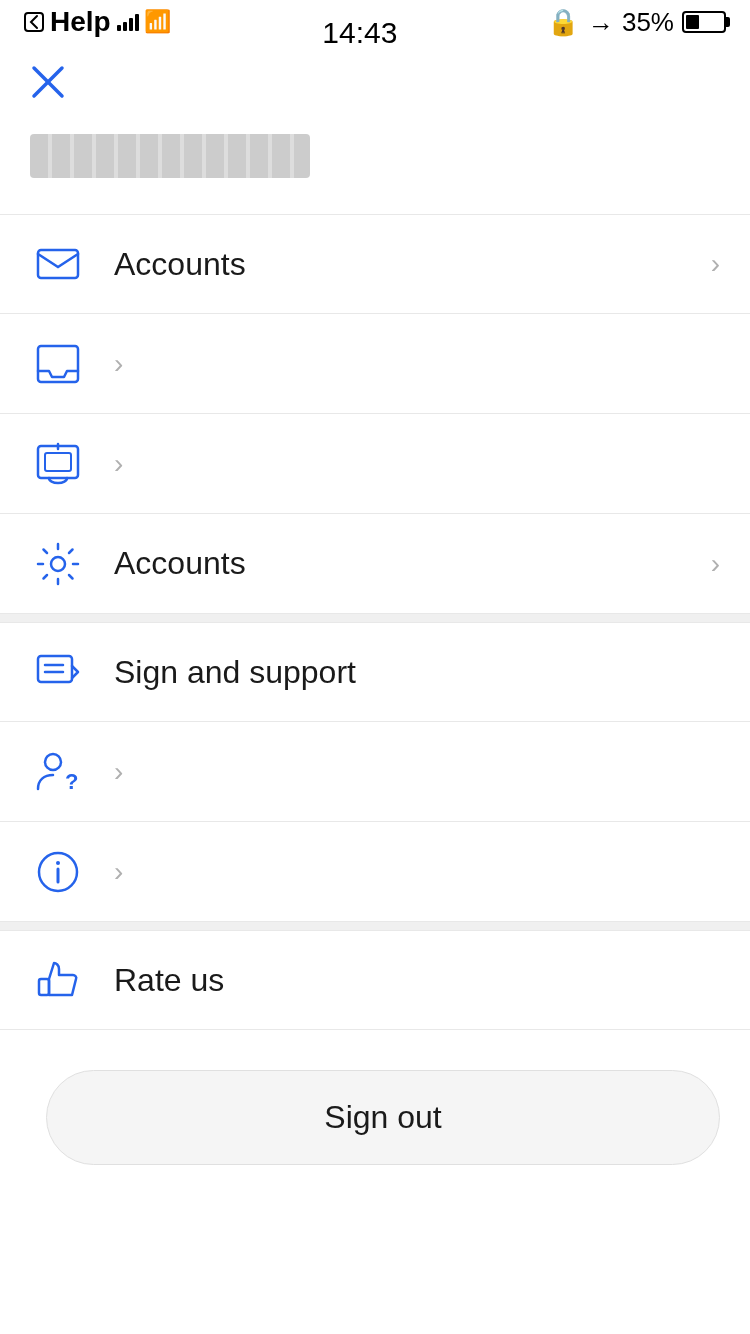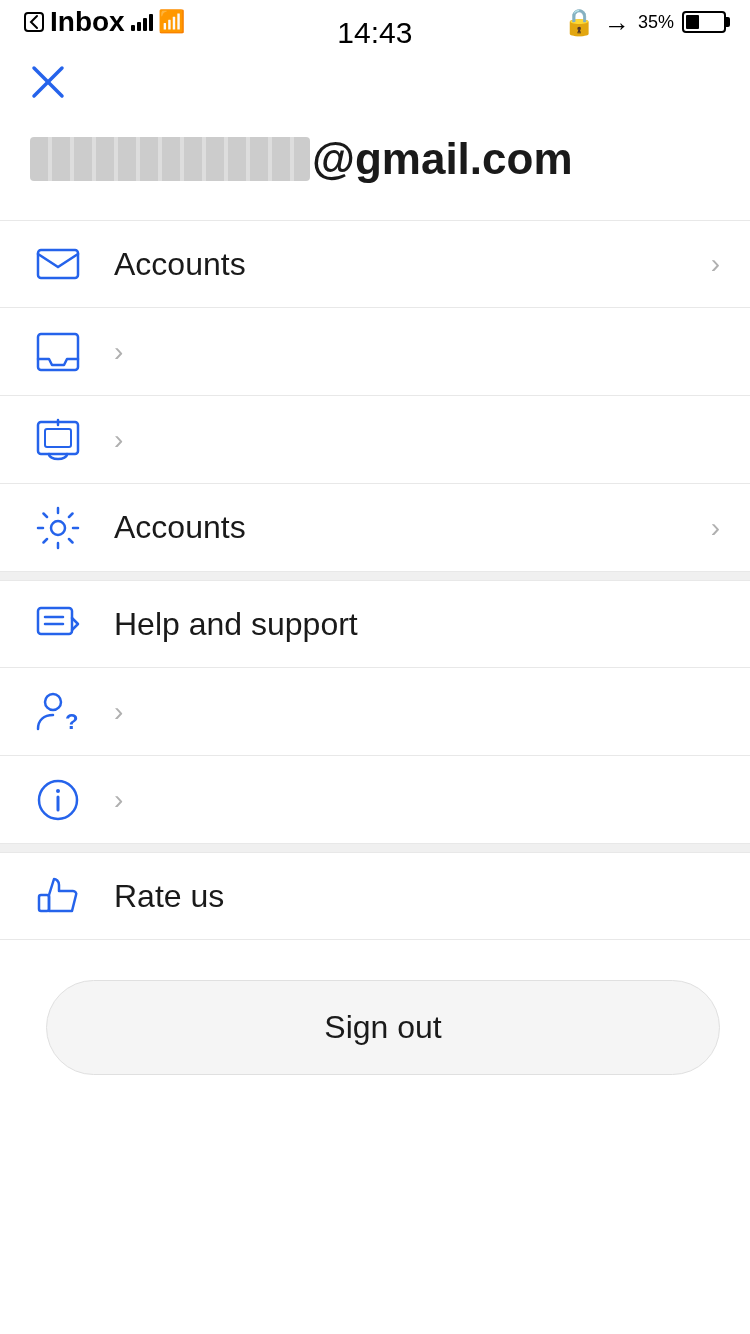--- a/index.html
+++ b/index.html
@@ -54,21 +54,21 @@
       color: #000;
       margin-top: 21px;
     }
     .status-right {
       display: flex;
       align-items: center;
       gap: 8px;
       font-size: 26px;
       color: #000;
     }
-    .battery-text { font-size: 18px; font-weight: 500; }
+    .battery-text { font-size: 26px; font-weight: 500; }
     .battery-icon {
       width: 44px;
       height: 22px;
       border: 2px solid #000;
       border-radius: 4px;
       position: relative;
       display: flex;
       align-items: center;
       padding: 2px;
     }
@@ -129,21 +129,21 @@
     }
 
     
     .menu-list {
       list-style: none;
     }
     .menu-item {
       display: flex;
       align-items: center;
       padding: 0 30px;
-      height: 88px;
+      height: 100px;
       border-bottom: 1px solid #e8e8e8;
       cursor: pointer;
       position: relative;
     }
     .menu-item:first-child {
       border-top: 1px solid #e8e8e8;
     }
     .menu-icon {
       width: 56px;
       height: 56px;
@@ -197,21 +197,21 @@
 
 
 
 
 <div class="status-bar">
   <div class="status-left">
     <svg width="20" height="20" viewBox="0 0 20 20" fill="none" xmlns="http://www.w3.org/2000/svg">
       <rect x="1" y="1" width="18" height="18" rx="3" stroke="#000" stroke-width="2" fill="none"></rect>
       <path d="M13 4L7 10L13 16" stroke="#000" stroke-width="2" stroke-linecap="round"></path>
     </svg>
-    <span>Inbox</span>
+    <span>Help</span>
     <div class="signal-bars">
       <span></span>
         <span></span>
         <span></span>
         <span></span>
     </div>
     <span class="wifi-icon">📶</span>
   </div>
   <div class="status-center">14:43</div>
   <div class="status-right">
@@ -229,21 +229,20 @@
   <svg viewBox="0 0 36 36" fill="none" xmlns="http://www.w3.org/2000/svg">
     <line x1="4" y1="4" x2="32" y2="32" stroke="#2563eb" stroke-width="3.5" stroke-linecap="round"></line>
     <line x1="32" y1="4" x2="4" y2="32" stroke="#2563eb" stroke-width="3.5" stroke-linecap="round"></line>
   </svg>
 </div>
 
 
 <div class="email-section">
   <div class="email-display">
     <span class="email-redacted"></span>
-      <span>@gmail.com</span>
   </div>
 </div>
 
 
 <ul class="menu-list">
 
   <li class="menu-item">
     <span class="menu-icon">
       <svg viewBox="0 0 46 46" fill="none" xmlns="http://www.w3.org/2000/svg">
         <rect x="3" y="9" width="40" height="28" rx="3" stroke="#2563eb" stroke-width="2.5" fill="none"></rect>
@@ -296,21 +295,21 @@
 
   <li class="menu-item">
     <span class="menu-icon">
       <svg viewBox="0 0 46 46" fill="none" xmlns="http://www.w3.org/2000/svg">
         <rect x="3" y="7" width="34" height="26" rx="3" stroke="#2563eb" stroke-width="2.5" fill="none"></rect>
         <path d="M37 17L43 23L37 29" stroke="#2563eb" stroke-width="2.5" stroke-linecap="round" stroke-linejoin="round" fill="none"></path>
         <line x1="10" y1="16" x2="28" y2="16" stroke="#2563eb" stroke-width="2.5" stroke-linecap="round"></line>
         <line x1="10" y1="23" x2="28" y2="23" stroke="#2563eb" stroke-width="2.5" stroke-linecap="round"></line>
       </svg>
     </span>
-    <span class="menu-label">Help and support</span>
+    <span class="menu-label">Sign and support</span>
   </li>
 
   <li class="menu-item">
     <span class="menu-icon">
       <svg viewBox="0 0 46 46" fill="none" xmlns="http://www.w3.org/2000/svg">
         <circle cx="18" cy="13" r="8" stroke="#2563eb" stroke-width="2.5" fill="none"></circle>
         <path d="M3 40C3 31 9 26 18 26" stroke="#2563eb" stroke-width="2.5" stroke-linecap="round"></path>
         <text x="30" y="40" font-size="22" fill="#2563eb" font-family="Arial" font-weight="bold">?</text>
       </svg>
     </span>

